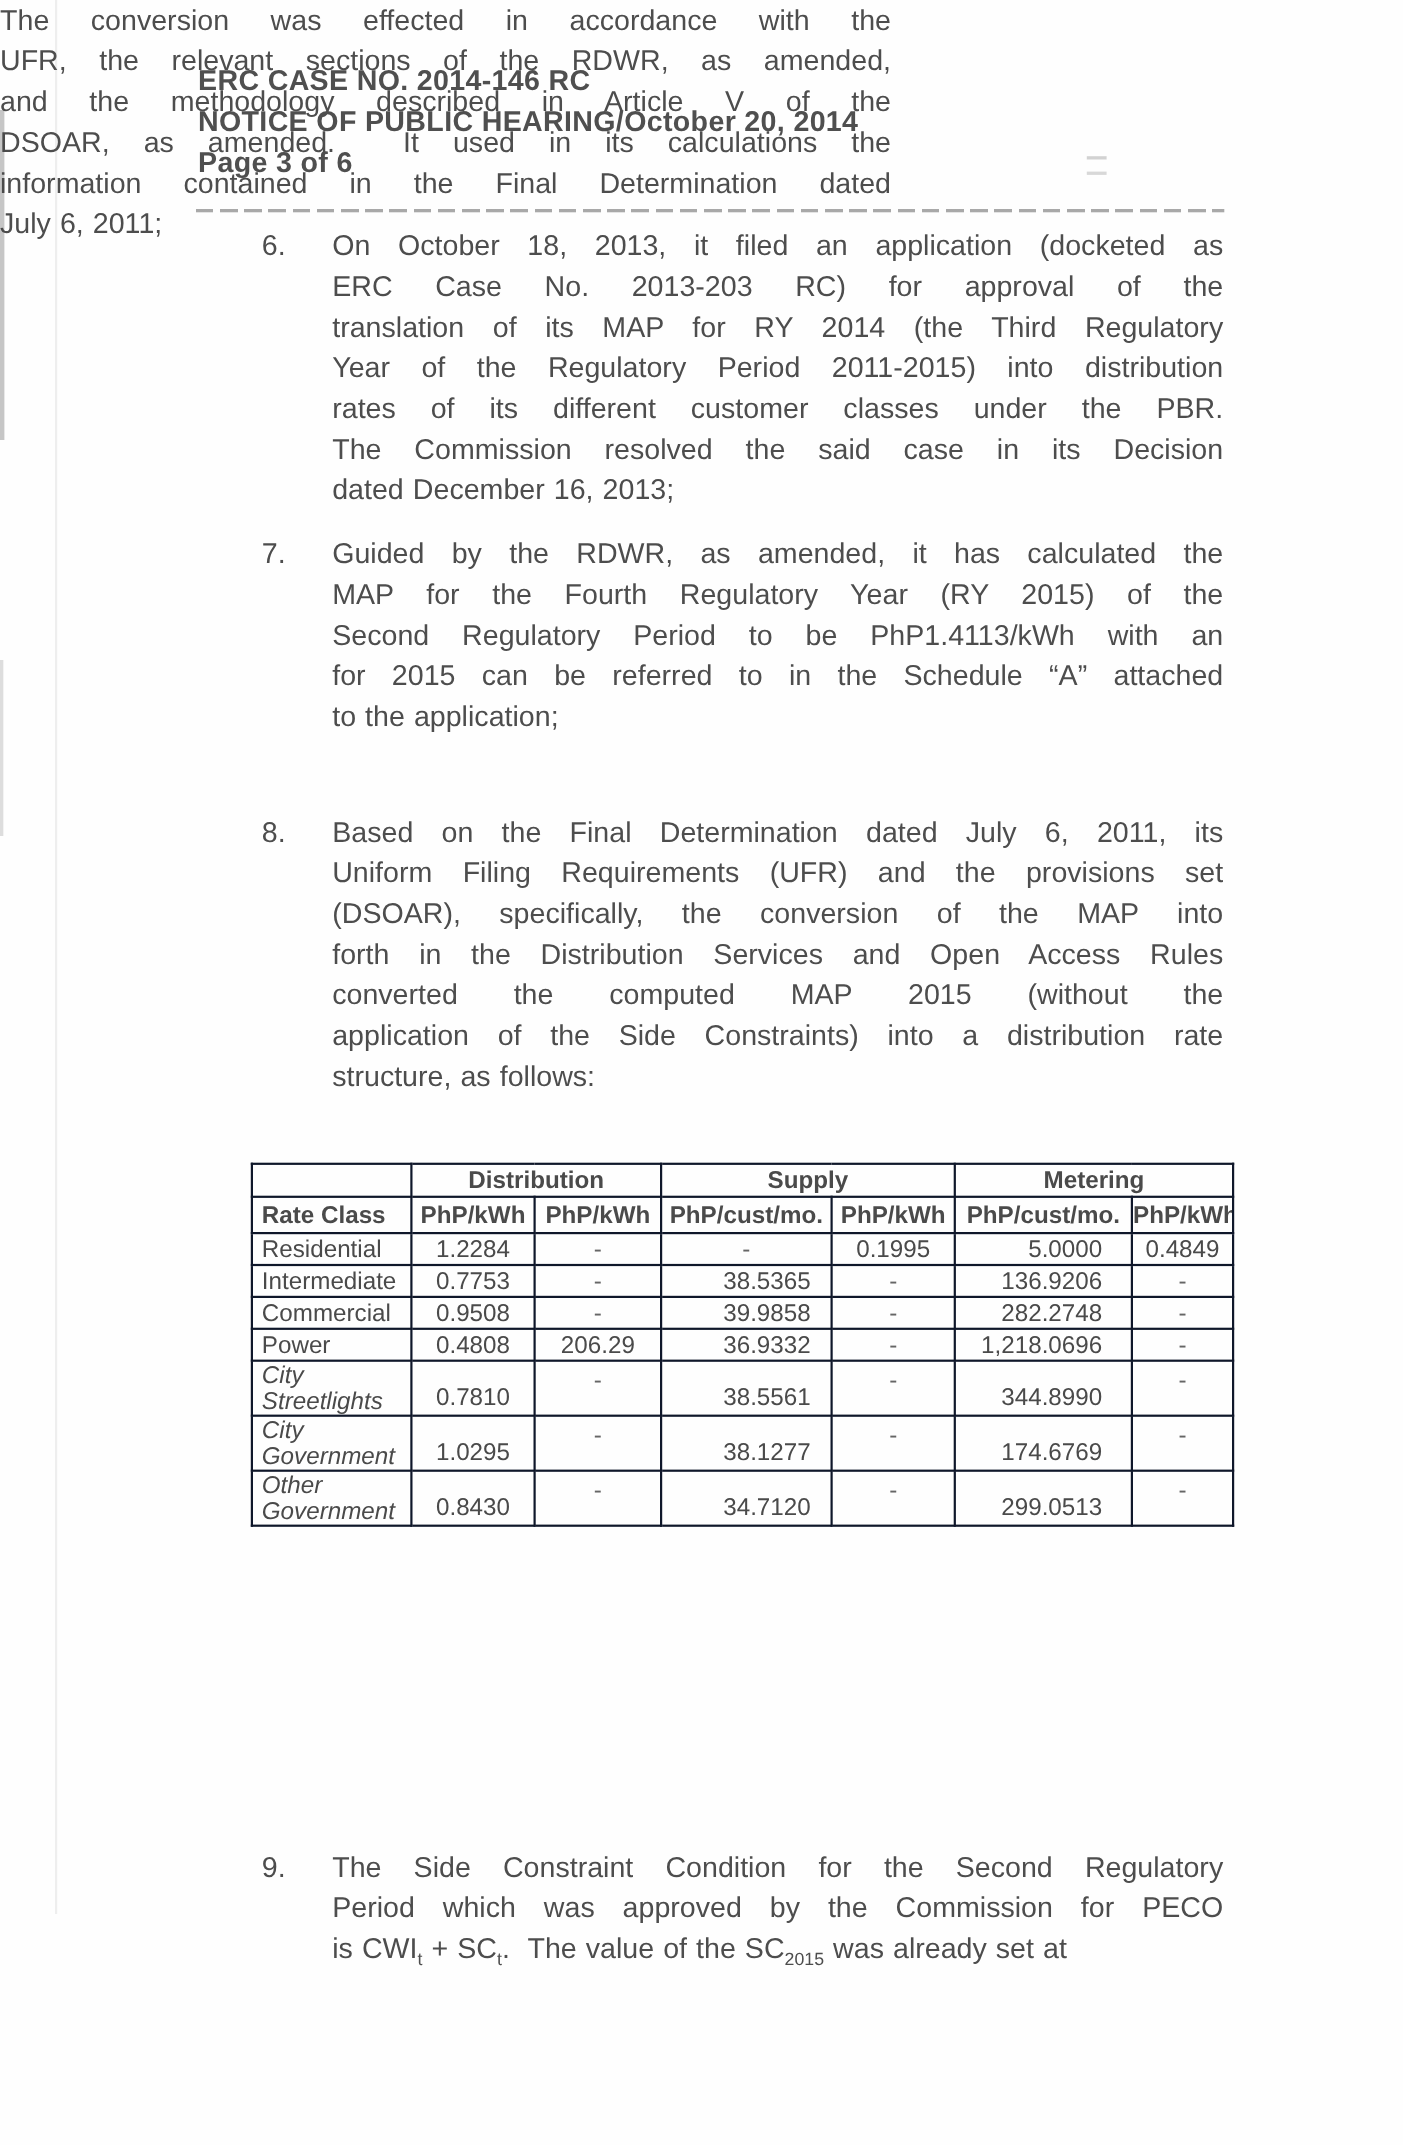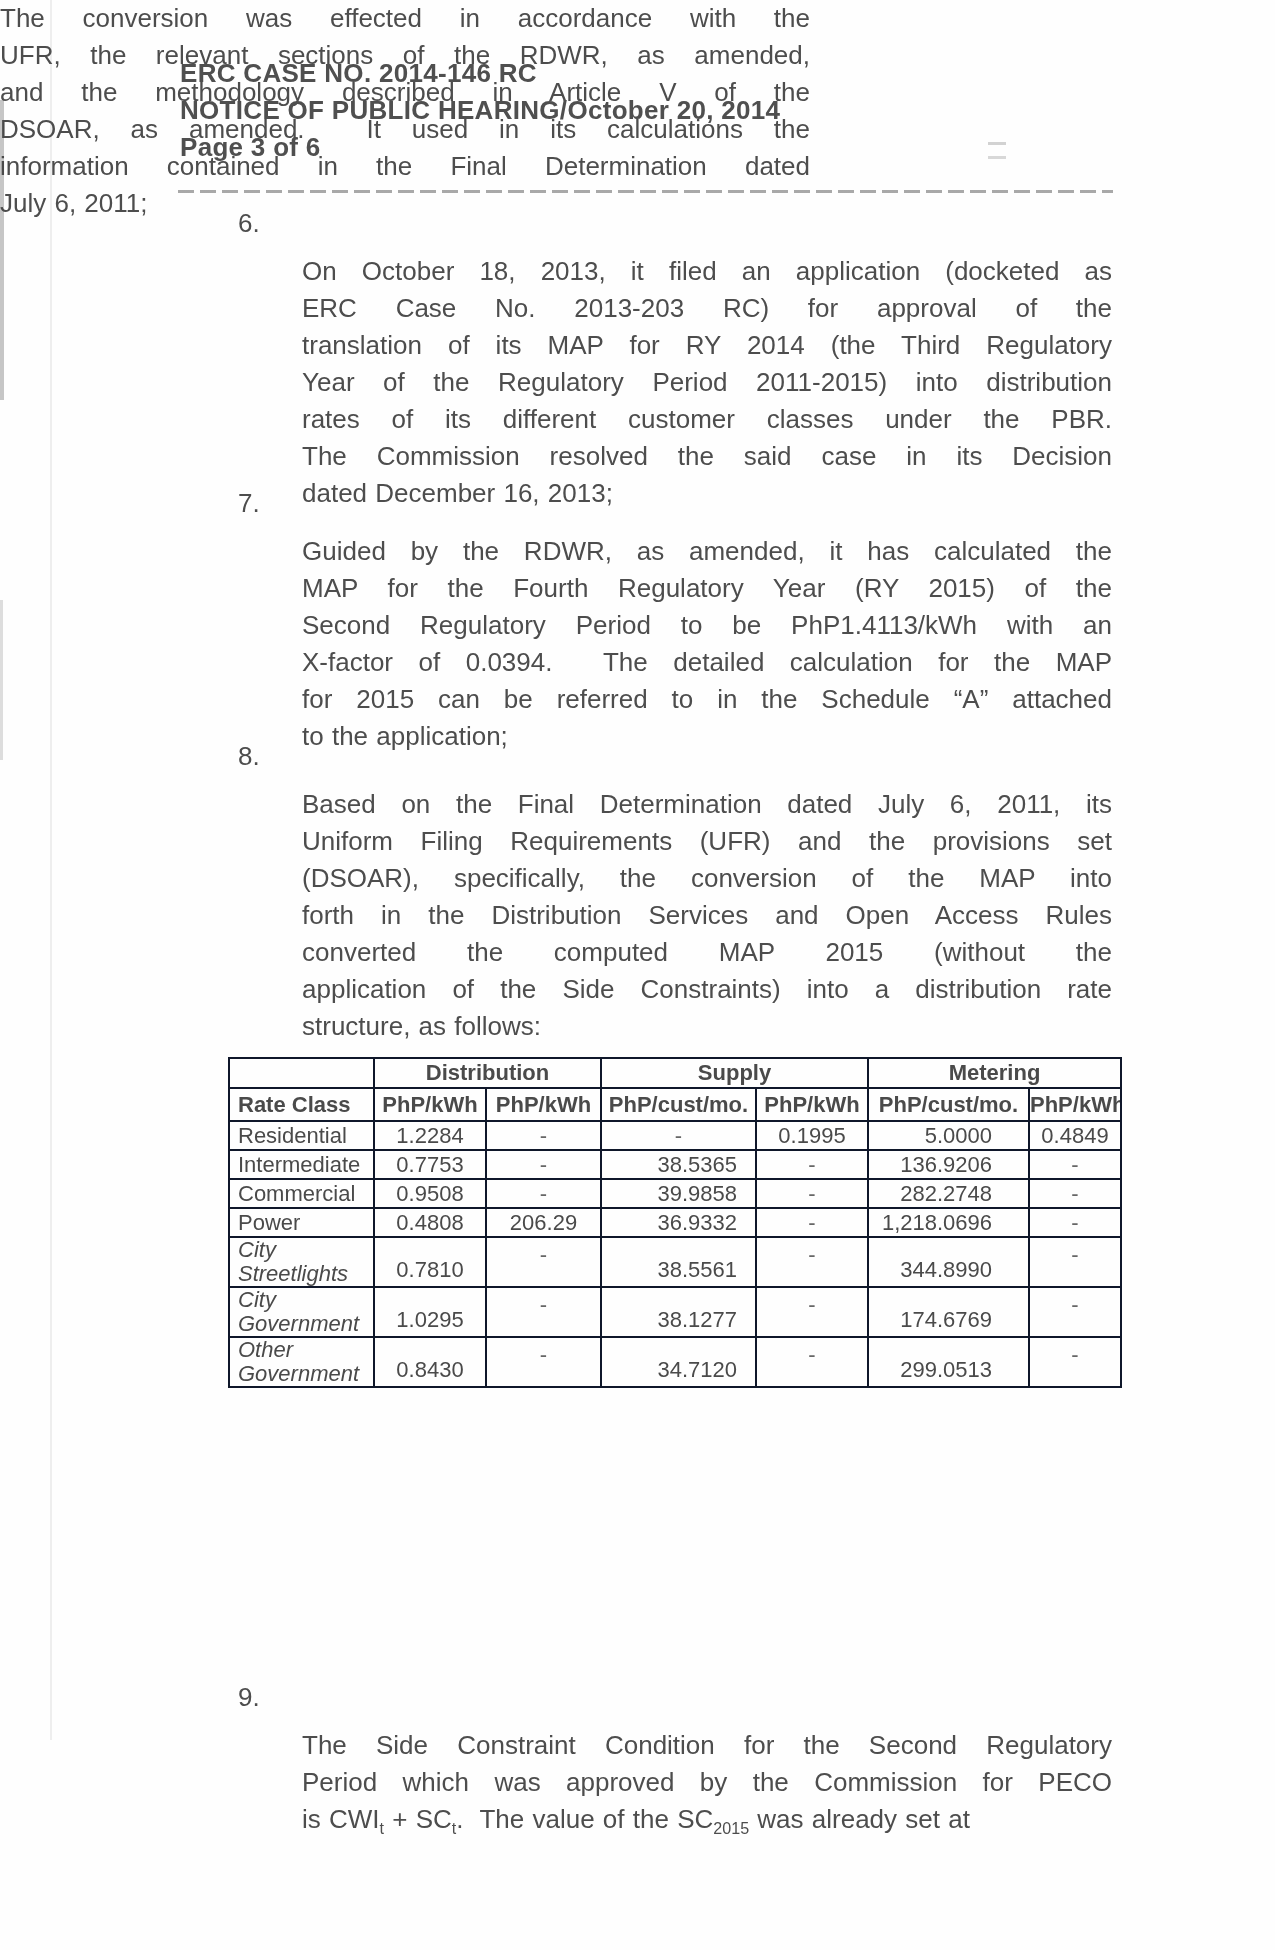--- a/index.html
+++ b/index.html
@@ -41,21 +41,21 @@
 
   .divider {
     position: absolute; left: 178px; top: 190px; width: 935px; height: 3px;
     background: repeating-linear-gradient(90deg,
       rgba(140,140,140,0.75) 0 16px, rgba(140,140,140,0.0) 16px 22px);
   }
 
   
   .para { position: absolute; display: flex; }
   .pnum { width: 64px; flex: none; font-size: 26px; line-height: 37px; color: #4d4d4d; }
-  .ptext { width: 810px; flex: none; margin-top: 48px; }
+  .ptext { width: 810px; flex: none; }
   .pline {
     font-size: 26px; line-height: 37px; color: #4d4d4d;
     text-align: justify; text-align-last: justify;
     word-spacing: 1px;
   }
   .pline.last { text-align-last: left; }
   .pline sub { font-size: 0.62em; line-height: 0; }
 
   #para-6 { left: 238px; top: 205px; }
   #para-7 { left: 238px; top: 485px; }
@@ -79,21 +79,21 @@
   .rate-table th.unit.first { text-align: left; padding-left: 8px; }
   .rate-table tbody tr { height: 29px; }
   .rate-table tbody tr.tall { height: 50px; }
   .rate-table td { vertical-align: middle; }
   .rate-table td.label { text-align: left; padding-left: 8px; line-height: 24px; }
   .rate-table tbody td:nth-child(2),
   .rate-table tbody td:nth-child(3),
   .rate-table tbody td:nth-child(5),
   .rate-table tbody td:nth-child(7) { text-align: center; }
   .rate-table tbody td:nth-child(4) { text-align: right; padding-right: 18px; }
-  .rate-table tbody td:nth-child(6) { text-align: right; padding-right: 36px; }
+  .rate-table tbody td:nth-child(6) { text-align: right; padding-right: 26px; }
   .rate-table td.dash { text-align: center !important; padding-right: 0 !important; color: #666; }
   .rate-table tr.tall td { vertical-align: bottom; padding-bottom: 3px; }
   .rate-table tr.tall td.dash { vertical-align: top; padding-top: 4px; }
   .rate-table tr.tall td.label { vertical-align: middle; padding-bottom: 0; font-style: italic; }
 </style>
 </head>
 <body>
 
 <div class="page">
 
@@ -122,21 +122,20 @@
         <div class="pline last">dated December 16, 2013;</div>
       </div>
   </section>
 
   <section class="para" id="para-7">
     <div class="pnum">7.</div>
     <div class="ptext">
         <div class="pline">Guided by the RDWR, as amended, it has calculated the</div>
         <div class="pline">MAP for the Fourth Regulatory Year (RY 2015) of the</div>
         <div class="pline">Second Regulatory Period to be PhP1.4113/kWh with an</div>
-        <div class="pline">X-factor of 0.0394.&nbsp; The detailed calculation for the MAP</div>
         <div class="pline">for 2015 can be referred to in the Schedule “A” attached</div>
         <div class="pline last">to the application;</div>
       </div>
   </section>
 
   <section class="para" id="para-8">
     <div class="pnum">8.</div>
     <div class="ptext">
         <div class="pline">Based on the Final Determination dated July 6, 2011, its</div>
         <div class="pline">Uniform Filing Requirements (UFR) and the provisions set</div>

